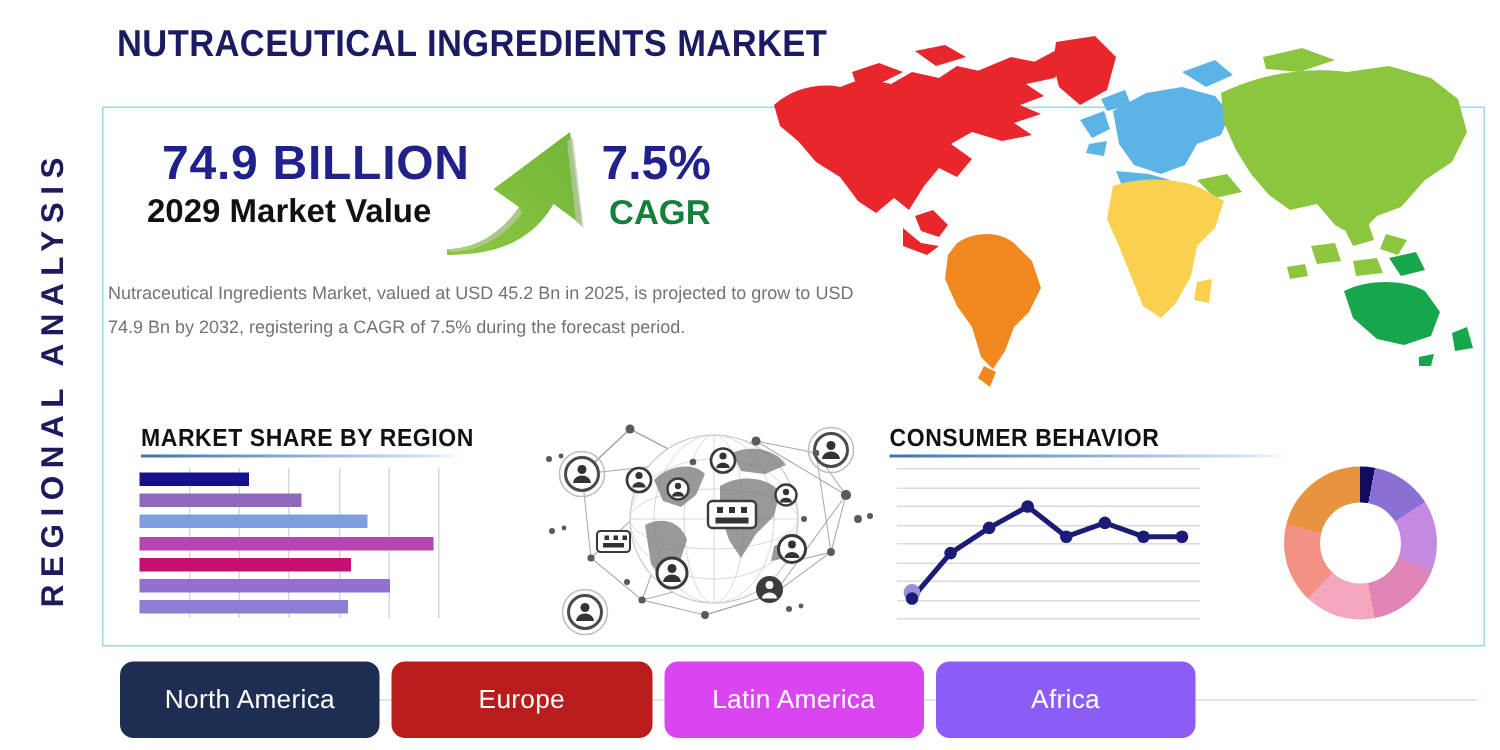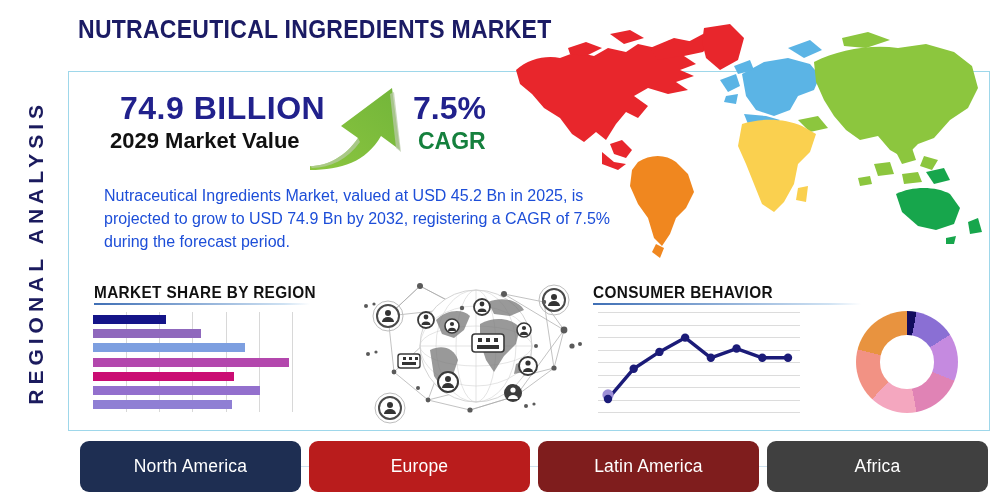--- a/index.html
+++ b/index.html
@@ -47,21 +47,21 @@
     position: absolute;
     left: 68px; top: 71px;
     width: 922px; height: 360px;
     border: 1px solid #9ed7ea;
     background: transparent;
   }
 
   
   #kpi-row {
     position: absolute;
-    left: 110px; top: 90px;
+    left: 98px; top: 90px;
     width: 400px; height: 80px;
   }
   #kpi-value {
     position: absolute; left: 10px; top: 0;
     font-size: 32px; font-weight: 700; color: #21218c;
     font-family: "Liberation Sans Narrow", "Liberation Sans", sans-serif;
     letter-spacing: 0.5px; white-space: nowrap;
   }
   #kpi-caption {
     position: absolute; left: 0px; top: 38px;
@@ -80,25 +80,25 @@
     white-space: nowrap;
   }
   #growth-arrow {
     position: absolute; left: 198px; top: -8px;
     width: 104px; height: 88px;
   }
 
   
   #summary-text {
     position: absolute;
-    left: 104px; top: 184px;
+    left: 72px; top: 184px;
     width: 512px;
-    font-size: 16px;
+    font-size: 12px;
     line-height: 23px;
-    color: #1d4ed8;
+    color: #737373;
   }
 
   
   #world-map {
     position: absolute;
     left: 498px; top: 12px;
     width: 492px; height: 258px;
   }
 
   
@@ -162,21 +162,21 @@
   #donut-chart {
     position: absolute;
     left: 856px; top: 311px;
     width: 102px; height: 102px;
   }
 
   
   #region-bar {
     position: absolute;
     left: 80px; top: 441px;
-    width: 908px; height: 51px;
+    width: 717px; height: 51px;
     display: flex; gap: 8px;
   }
   .region-btn {
     flex: 1 1 0;
     border-radius: 9px;
     display: flex; align-items: center; justify-content: center;
     color: #ffffff;
     font-size: 17.5px;
     font-family: "Liberation Sans", sans-serif;
     letter-spacing: 0.2px;
@@ -468,19 +468,19 @@
   </div>
 
 <div id="connector-line"></div>
 <div id="region-bar">
     <div class="region-btn" style="background: rgb(30, 46, 82);">
       <span>North America</span>
     </div>
     <div class="region-btn" style="background: #b91c1c;">
       <span>Europe</span>
     </div>
-    <div class="region-btn" style="background: #7f1d1d;">
+    <div class="region-btn" style="background: #d946ef;">
       <span>Latin America</span>
     </div>
-    <div class="region-btn" style="background: #404040;">
+    <div class="region-btn" style="background: #8b5cf6;">
       <span>Africa</span>
     </div>
   </div>
 
 </body></html>

